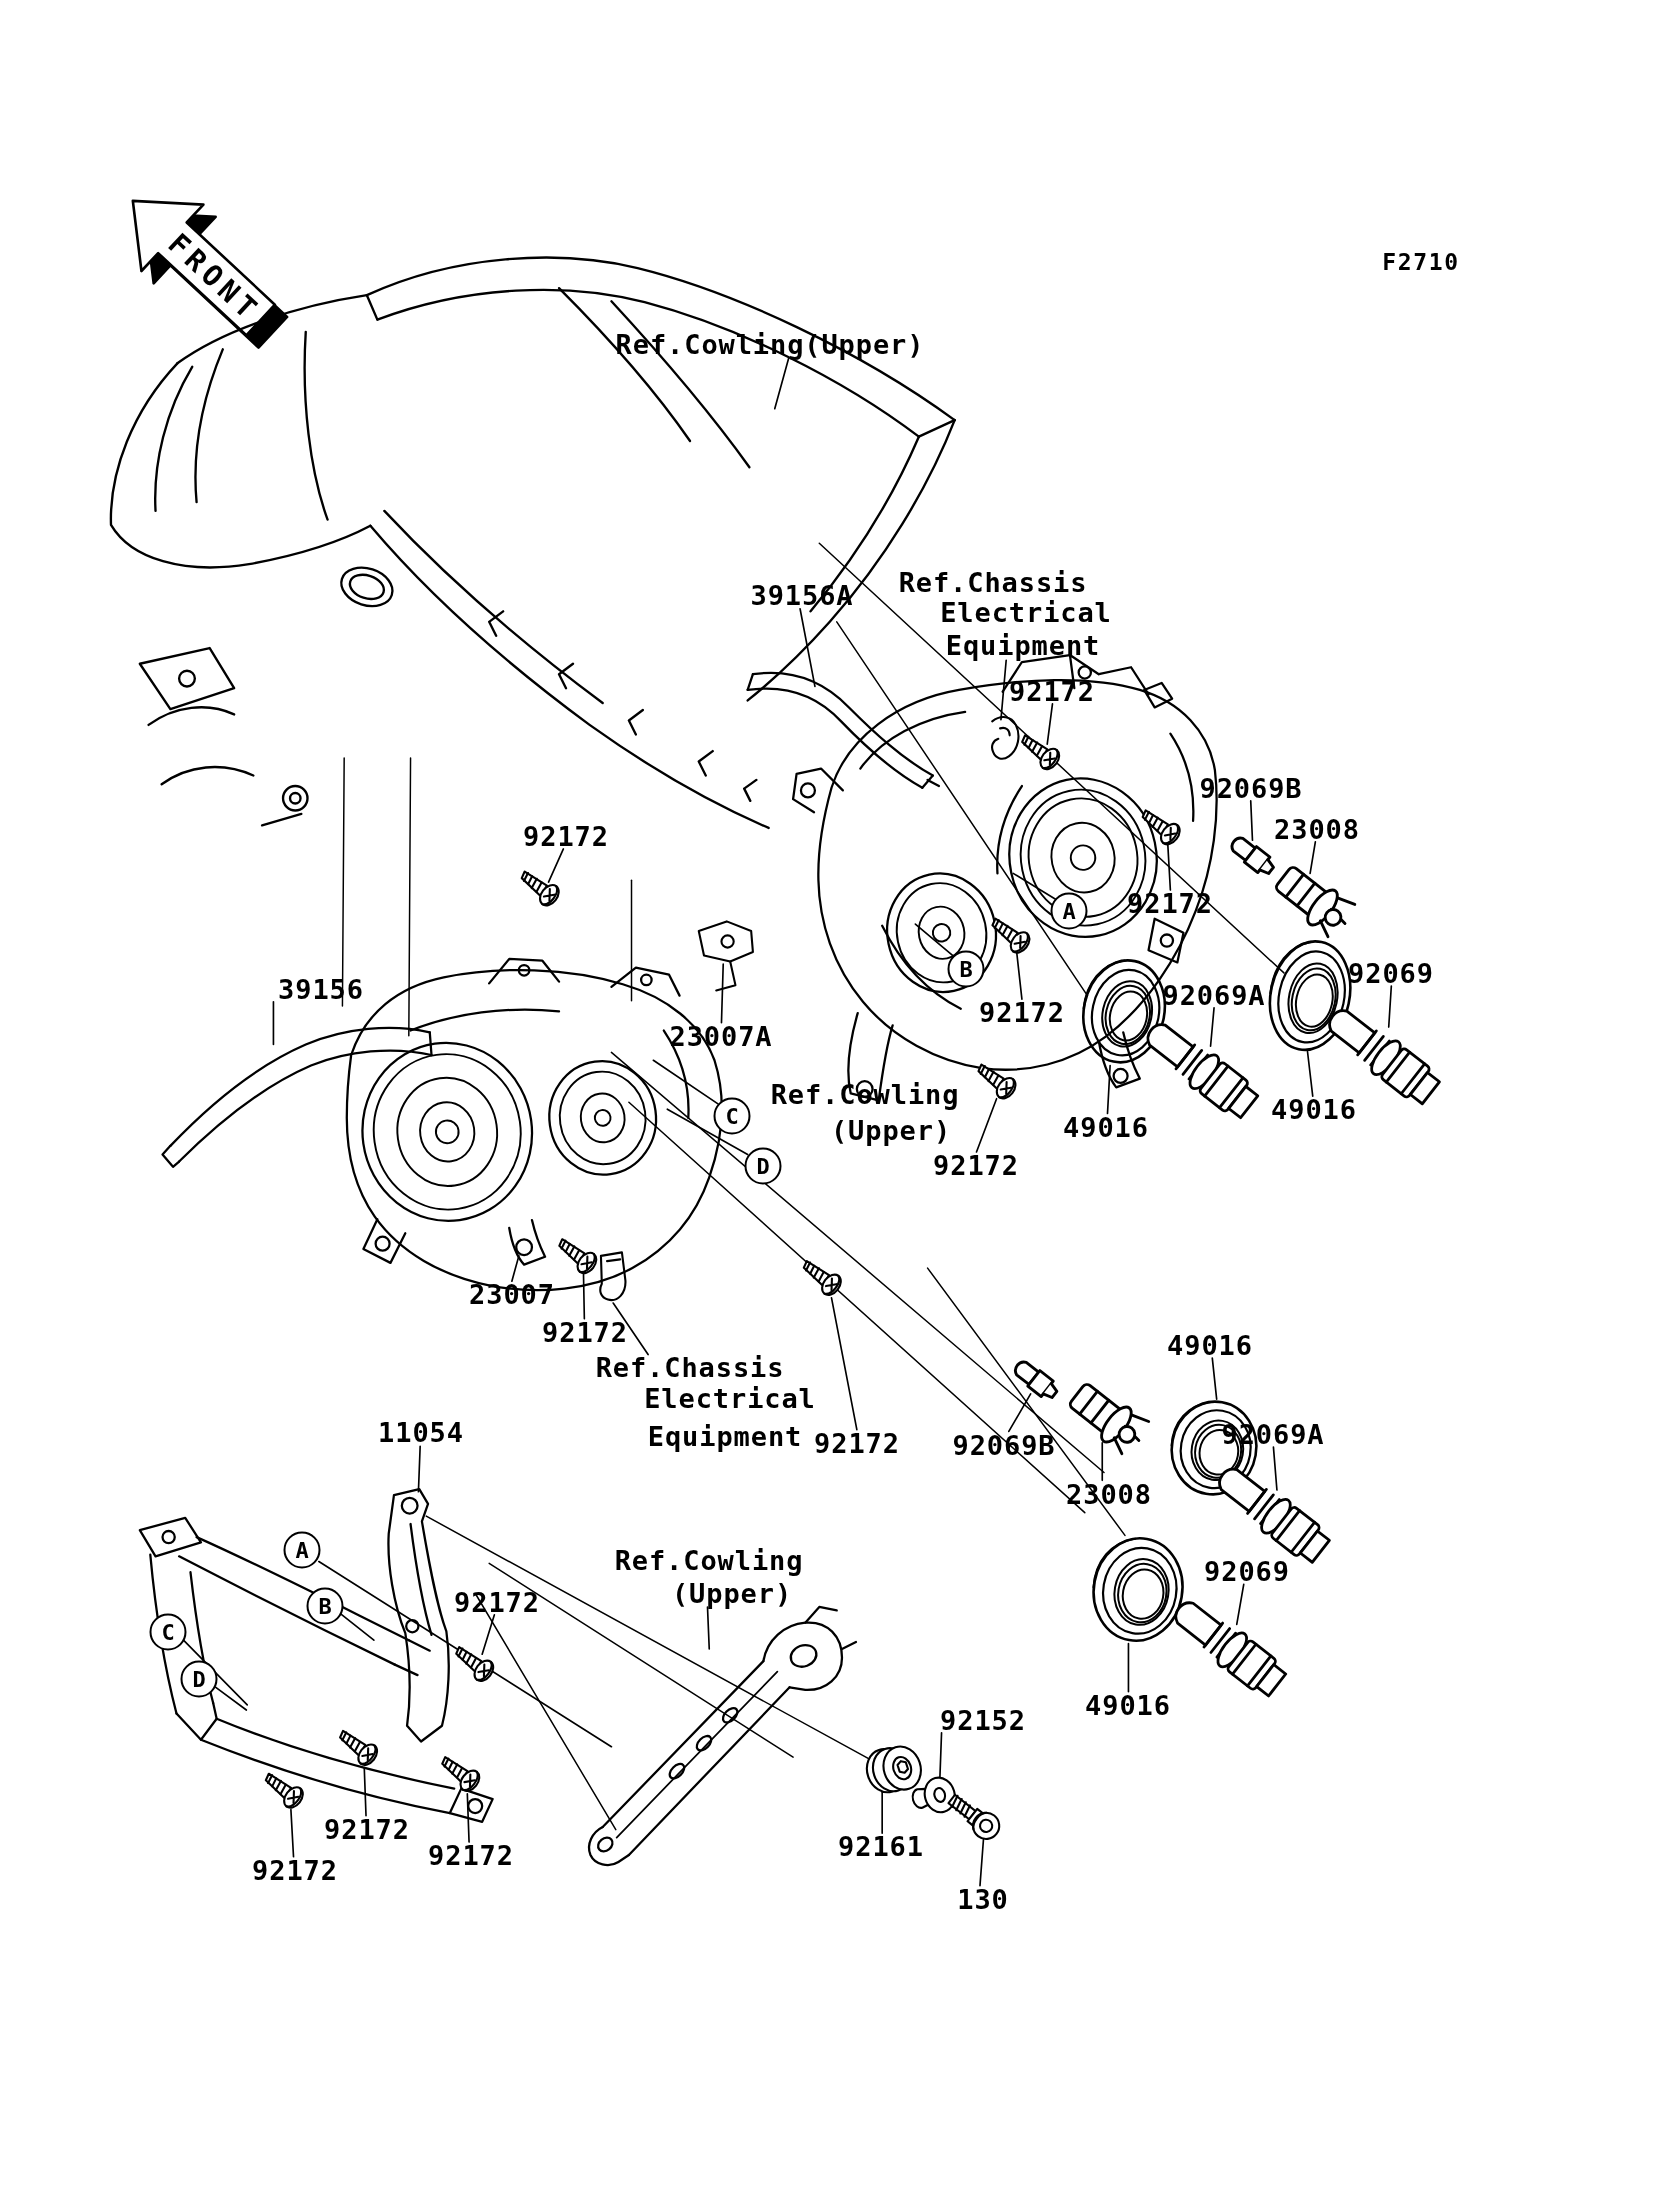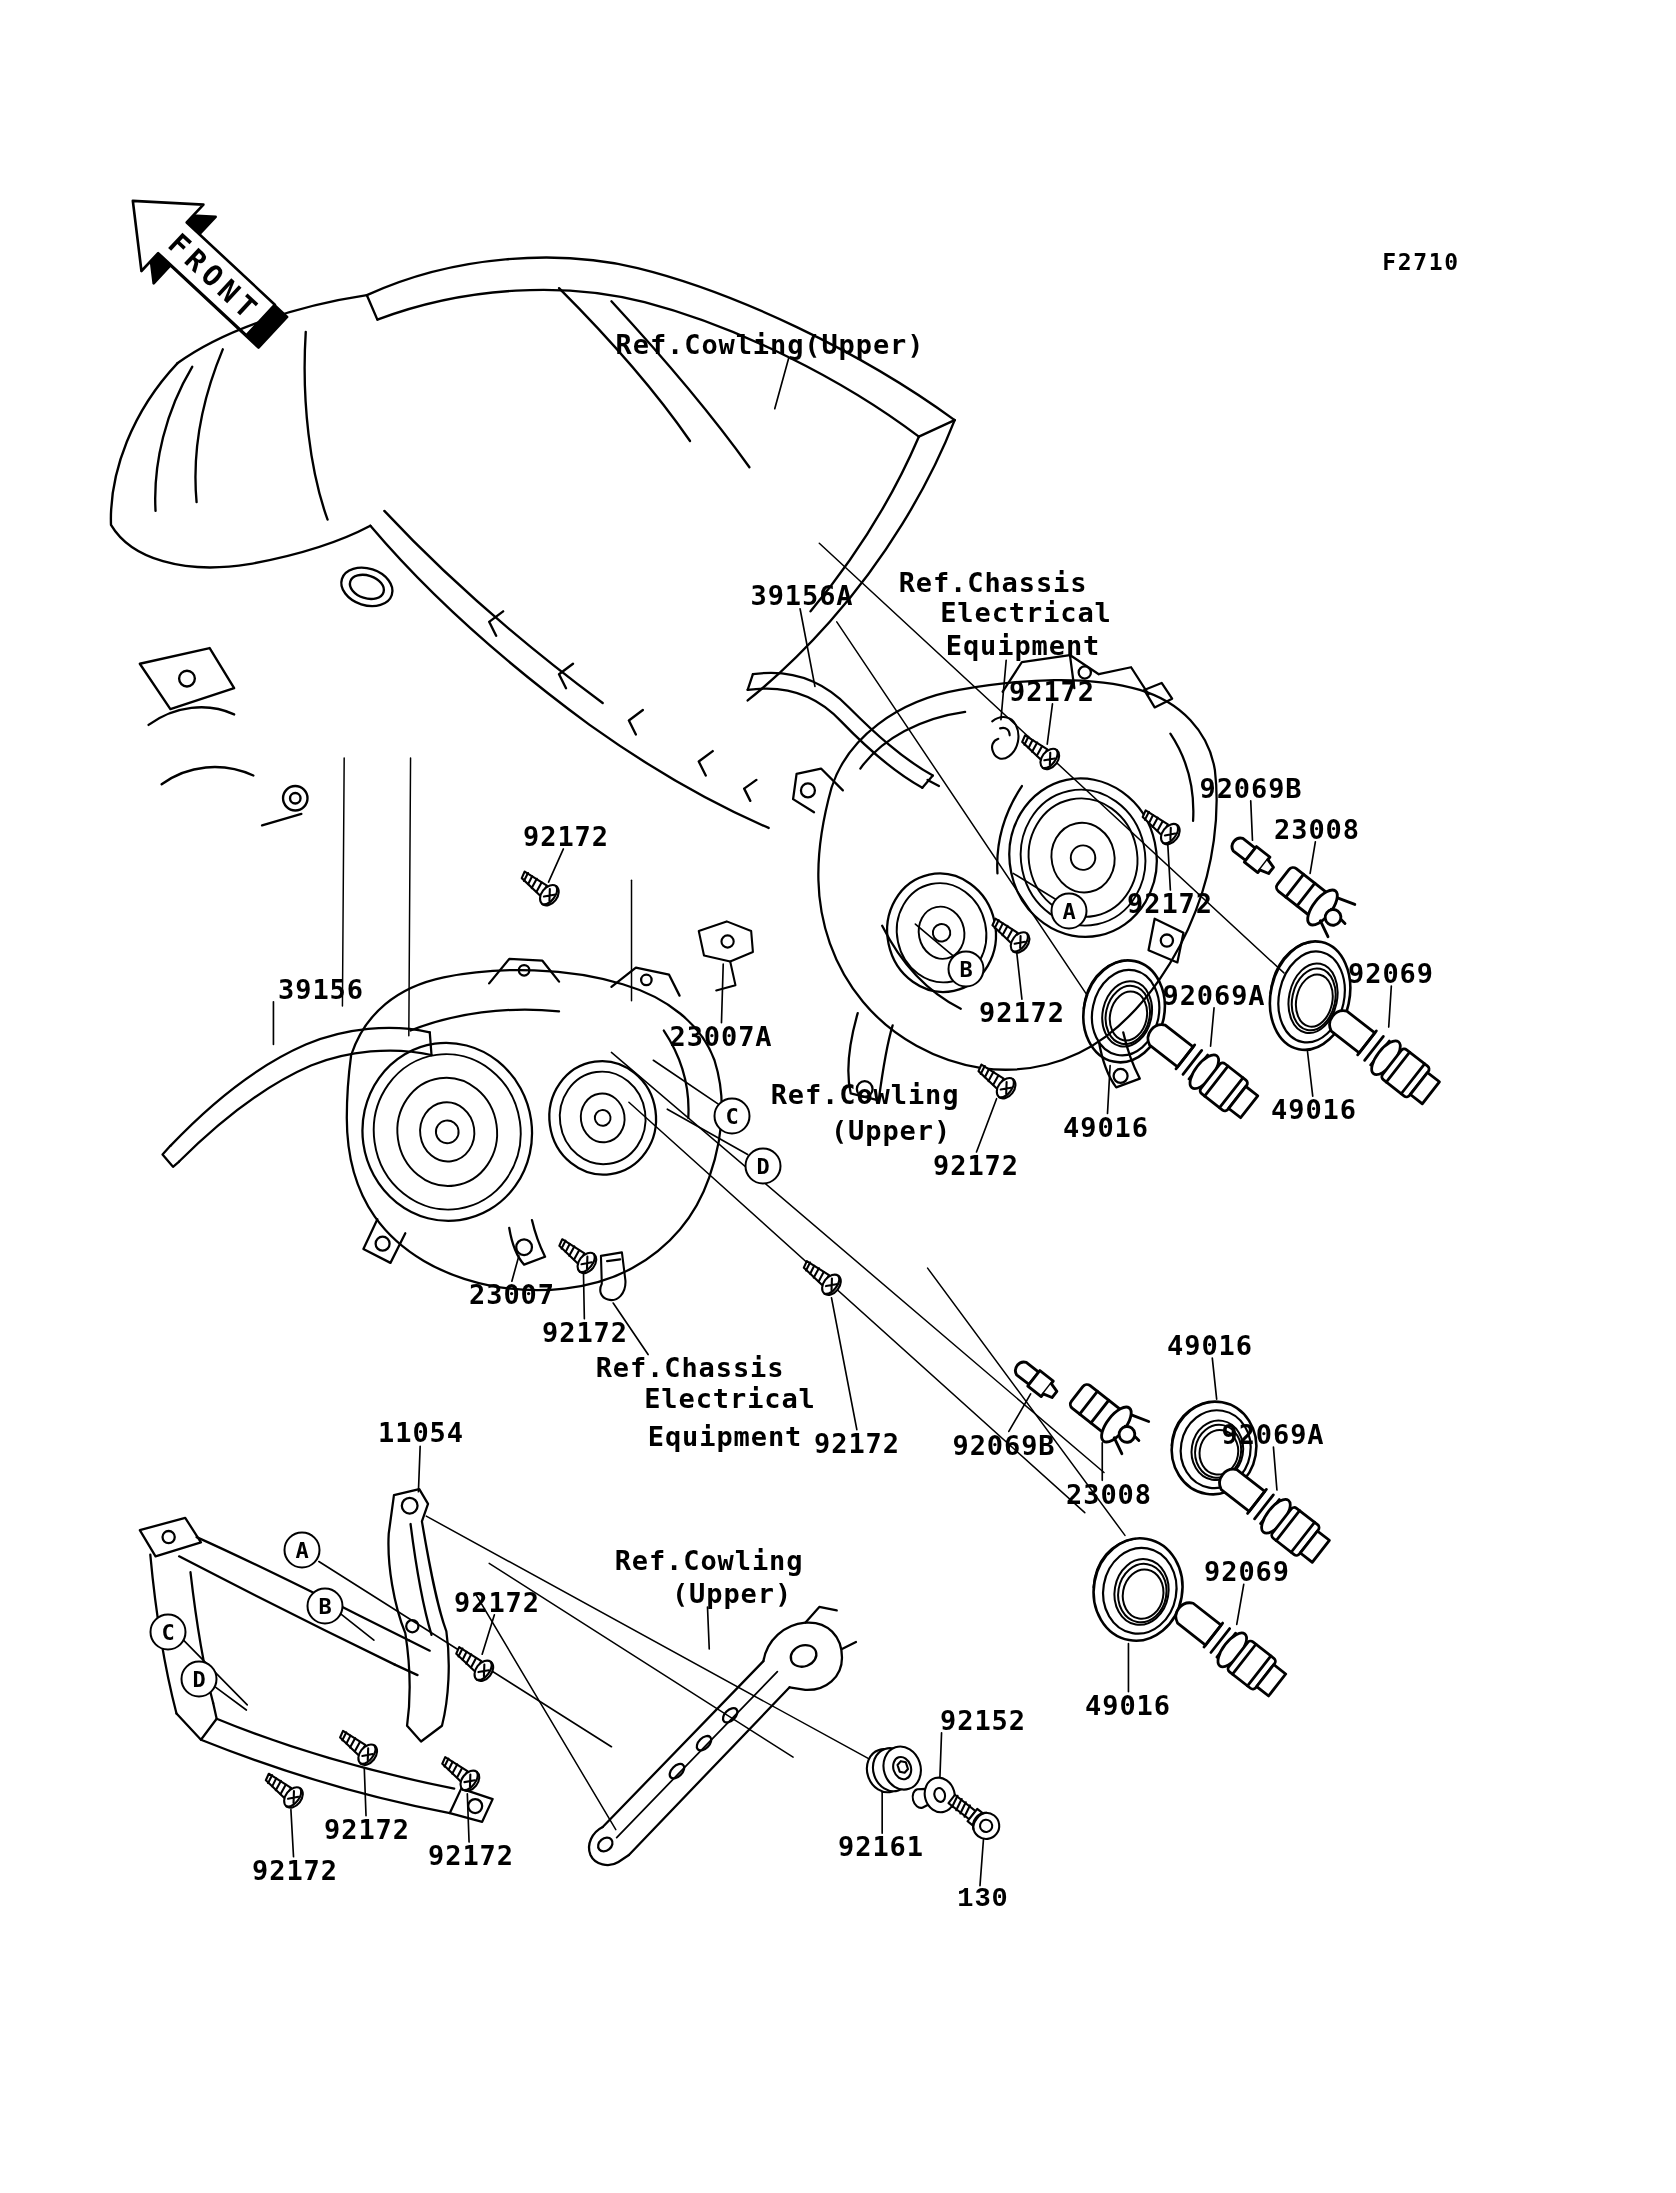--- a/index.html
+++ b/index.html
@@ -368,21 +368,21 @@
       <div class="lbl" style="left: 1273px; top: 1434px;">92069A</div>
       <div class="lbl" style="left: 1247px; top: 1571px;">92069</div>
       <div class="lbl" style="left: 1128px; top: 1705px;">49016</div>
       <div class="lbl" style="left: 421px; top: 1432px;">11054</div>
       <div class="lbl" style="left: 497px; top: 1602px;">92172</div>
       <div class="lbl" style="left: 367px; top: 1829px;">92172</div>
       <div class="lbl" style="left: 471px; top: 1855px;">92172</div>
       <div class="lbl" style="left: 295px; top: 1870px;">92172</div>
       <div class="lbl" style="left: 943px; top: 1720px; margin-left: 40px;">92152</div>
       <div class="lbl" style="left: 881px; top: 1846px;">92161</div>
-      <div class="lbl" style="left: 983px; top: 1899px; font-family: Liberation Mono, monospace;">130</div>
+      <div class="lbl" style="left: 983px; top: 1899px;">130</div>
       <div class="lbl" style="left: 709px; top: 1560px;">Ref.Cowling</div>
       <div class="lbl" style="left: 732px; top: 1593px;">(Upper)</div>
       <div class="circ" style="left: 1069px; top: 911px;">A</div>
       <div class="circ" style="left: 966px; top: 969px;">B</div>
       <div class="circ" style="left: 732px; top: 1116px;">C</div>
       <div class="circ" style="left: 763px; top: 1166px;">D</div>
       <div class="circ" style="left: 302px; top: 1550px;">A</div>
       <div class="circ" style="left: 325px; top: 1606px;">B</div>
       <div class="circ" style="left: 168px; top: 1632px;">C</div>
       <div class="circ" style="left: 199px; top: 1679px;">D</div>

